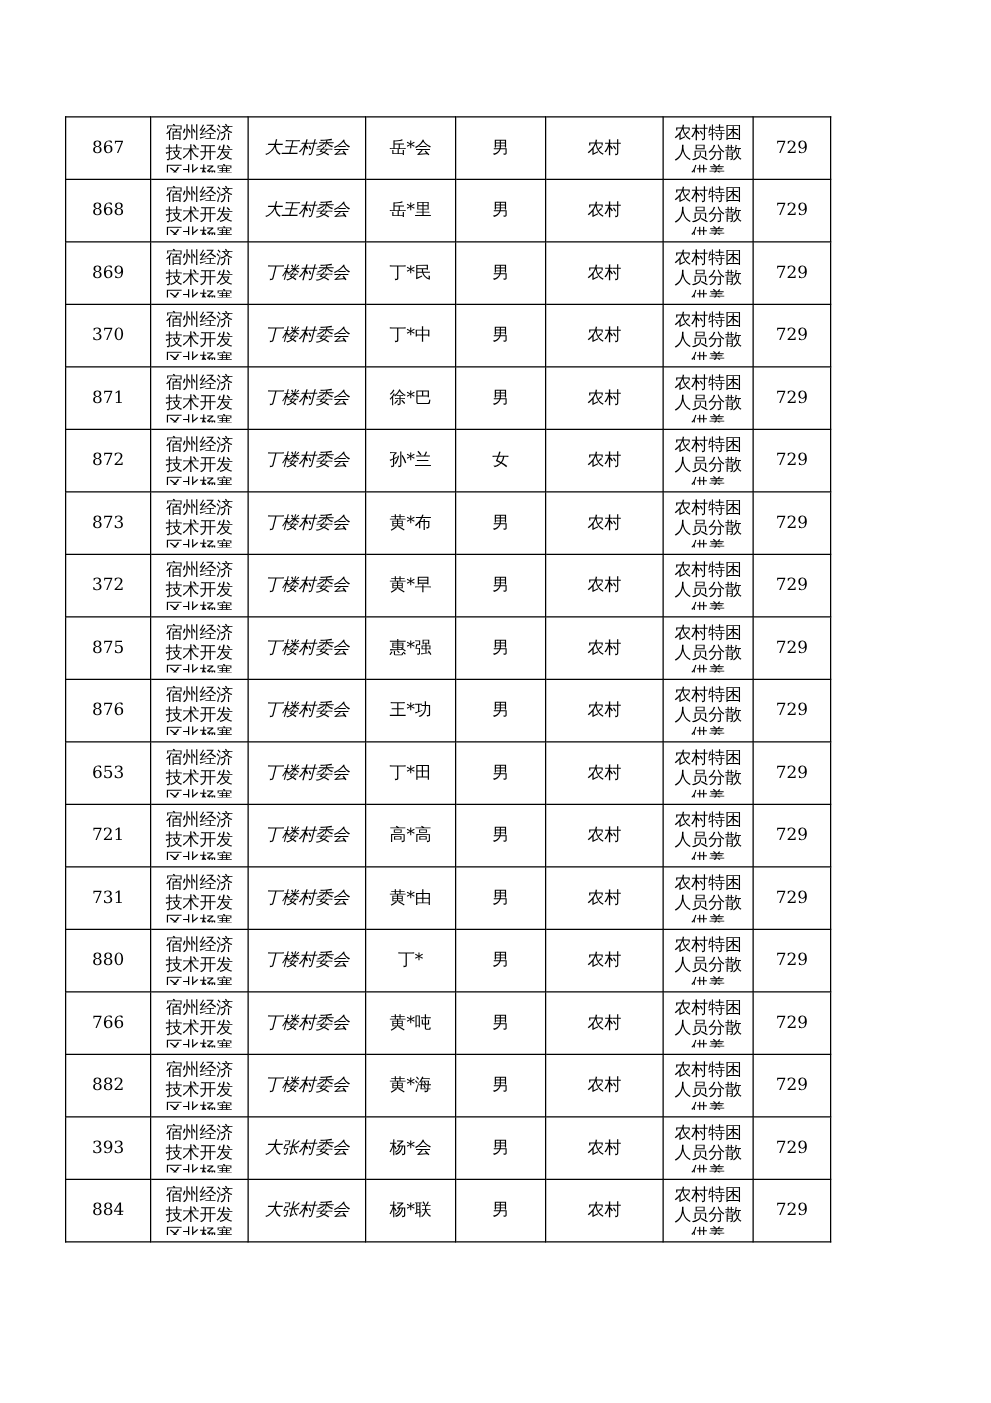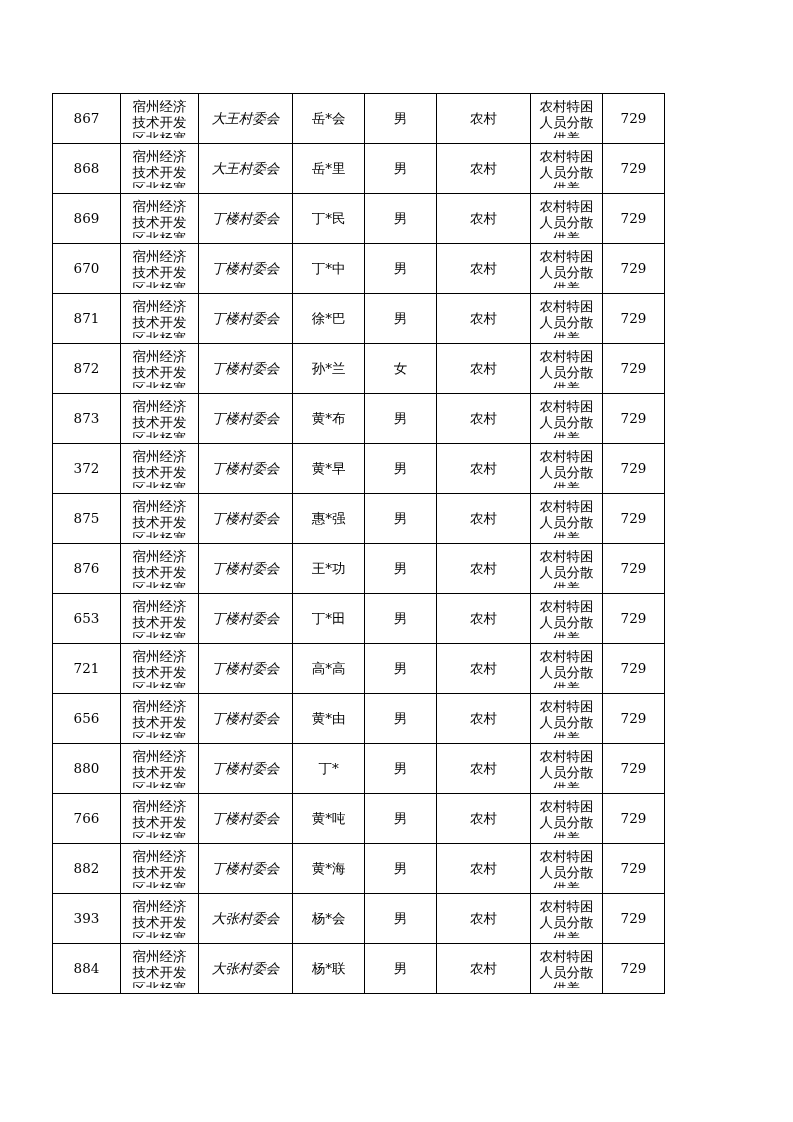--- a/index.html
+++ b/index.html
@@ -123,21 +123,21 @@
           <td class="sex">男</td>
           <td class="type">农村</td>
           <td class="cat">
             <span class="line">农村特困</span>
             <span class="line">人员分散</span>
             <span class="clip">供养</span>
           </td>
           <td class="amt">729</td>
         </tr>
         <tr>
-          <td class="seq">670</td>
+          <td class="seq">370</td>
           <td class="area">
             <span class="line">宿州经济</span>
             <span class="line">技术开发</span>
             <span class="clip">区北杨寨</span>
           </td>
           <td class="vill">丁楼村委会</td>
           <td class="name">丁*中</td>
           <td class="sex">男</td>
           <td class="type">农村</td>
           <td class="cat">
@@ -285,21 +285,21 @@
           <td class="sex">男</td>
           <td class="type">农村</td>
           <td class="cat">
             <span class="line">农村特困</span>
             <span class="line">人员分散</span>
             <span class="clip">供养</span>
           </td>
           <td class="amt">729</td>
         </tr>
         <tr>
-          <td class="seq">656</td>
+          <td class="seq">731</td>
           <td class="area">
             <span class="line">宿州经济</span>
             <span class="line">技术开发</span>
             <span class="clip">区北杨寨</span>
           </td>
           <td class="vill">丁楼村委会</td>
           <td class="name">黄*由</td>
           <td class="sex">男</td>
           <td class="type">农村</td>
           <td class="cat">

